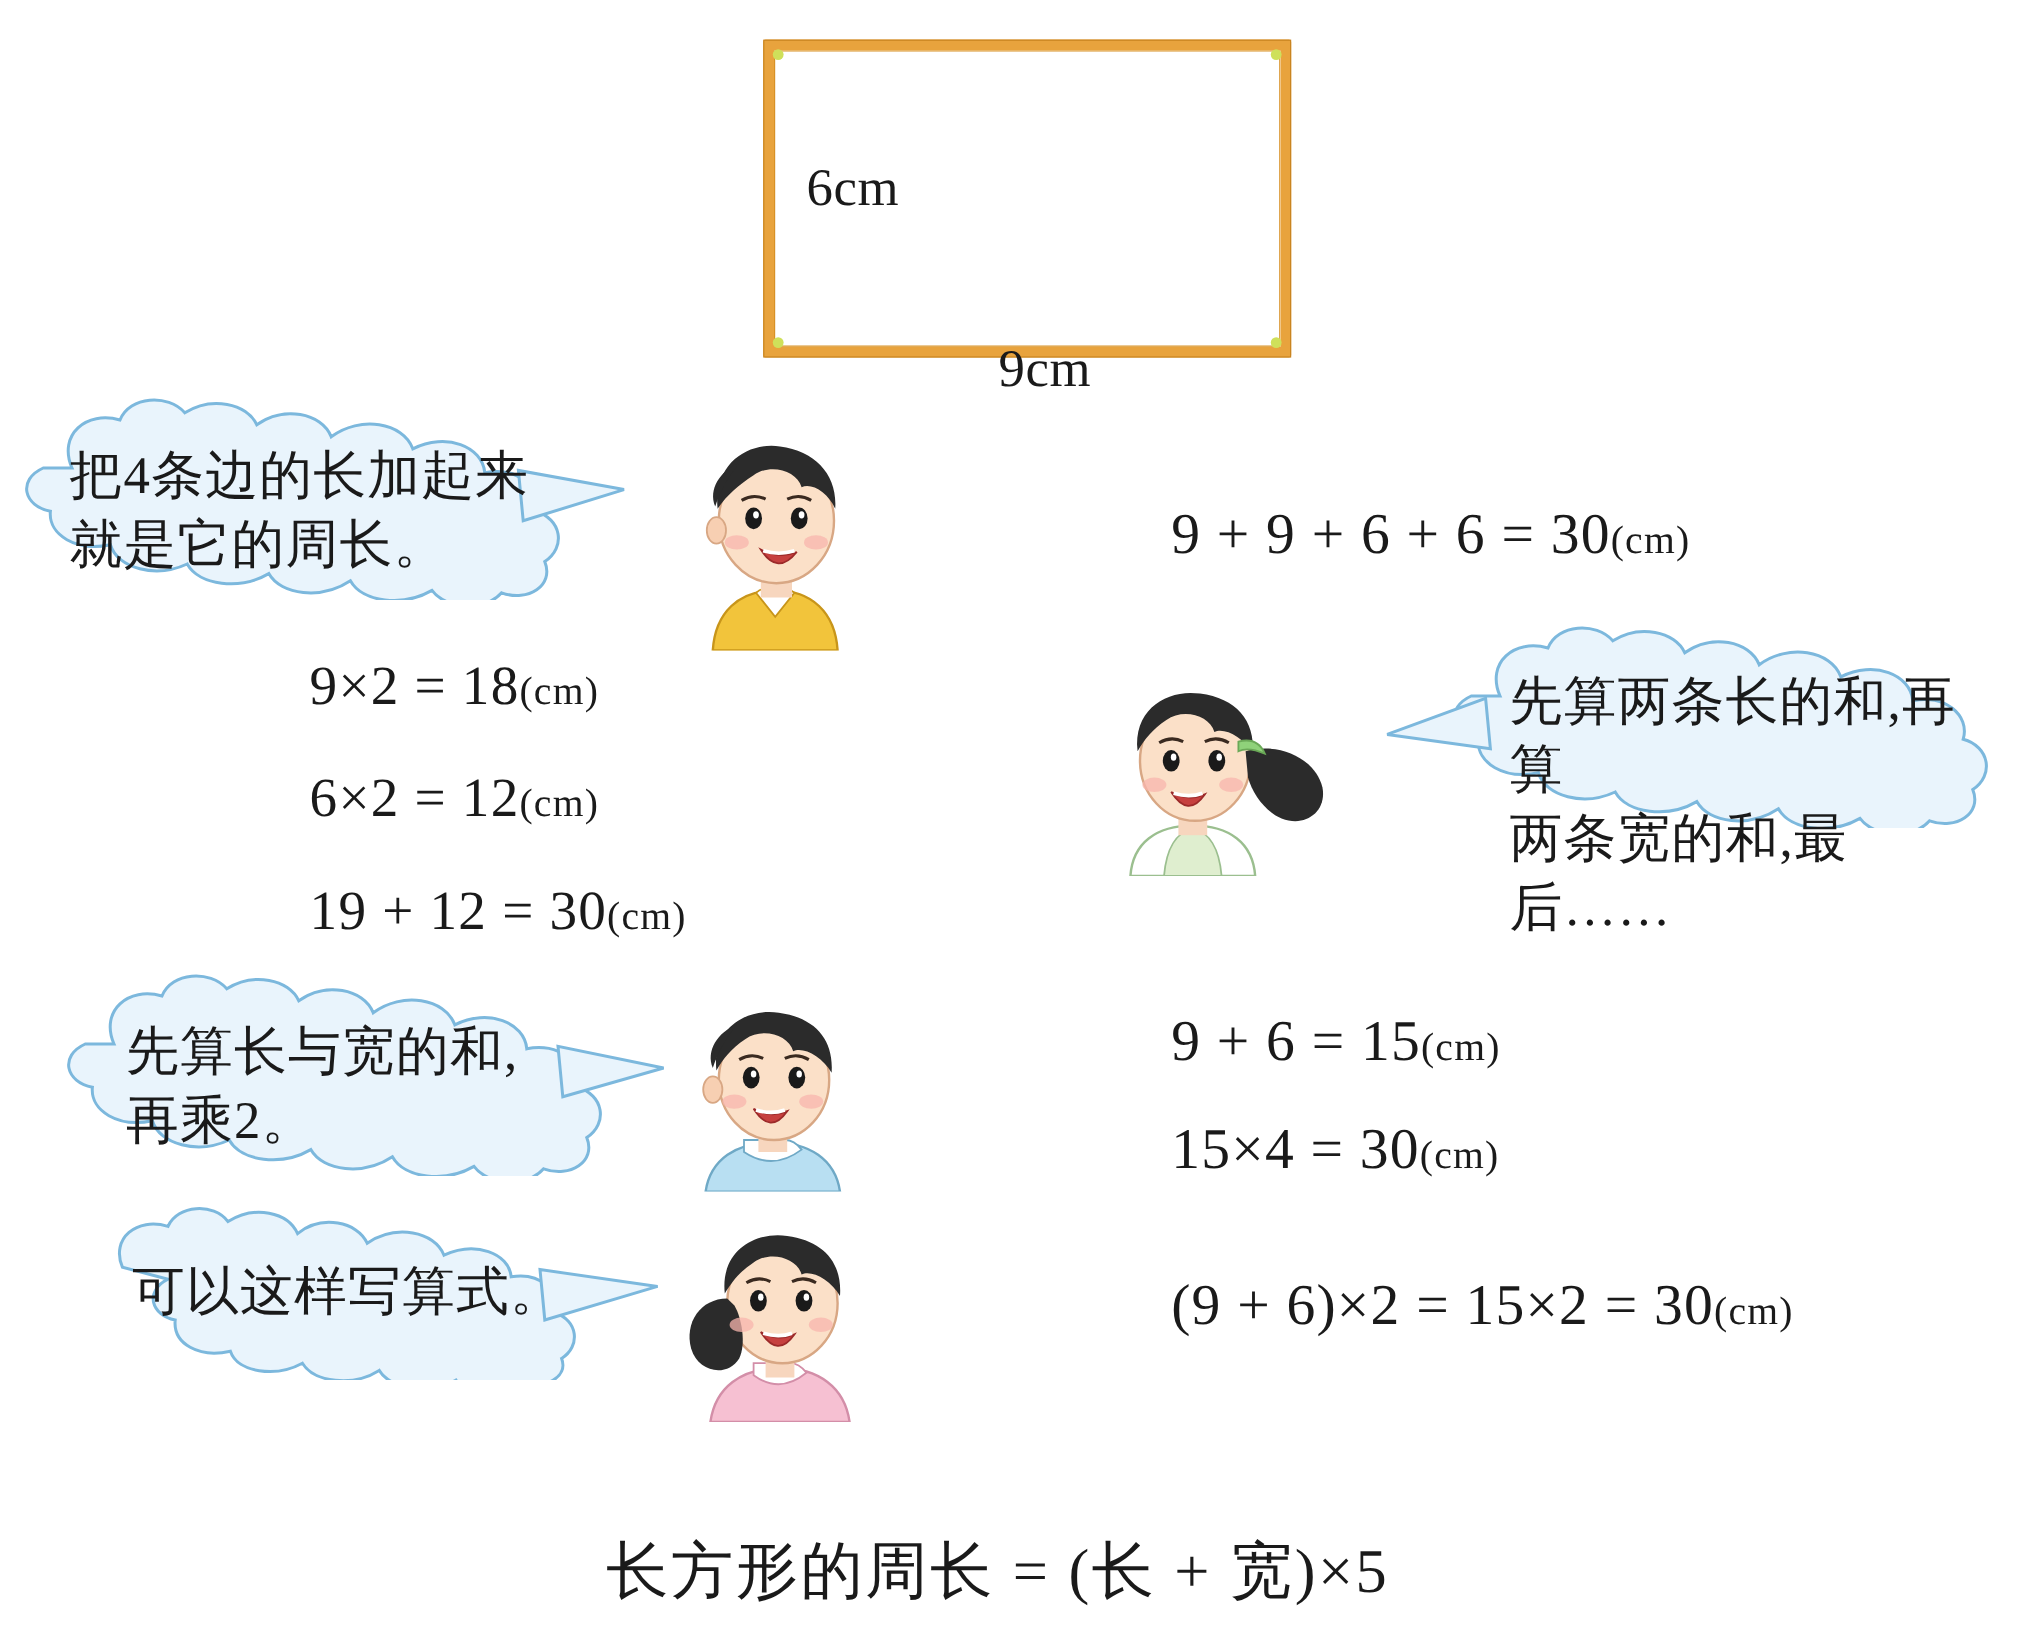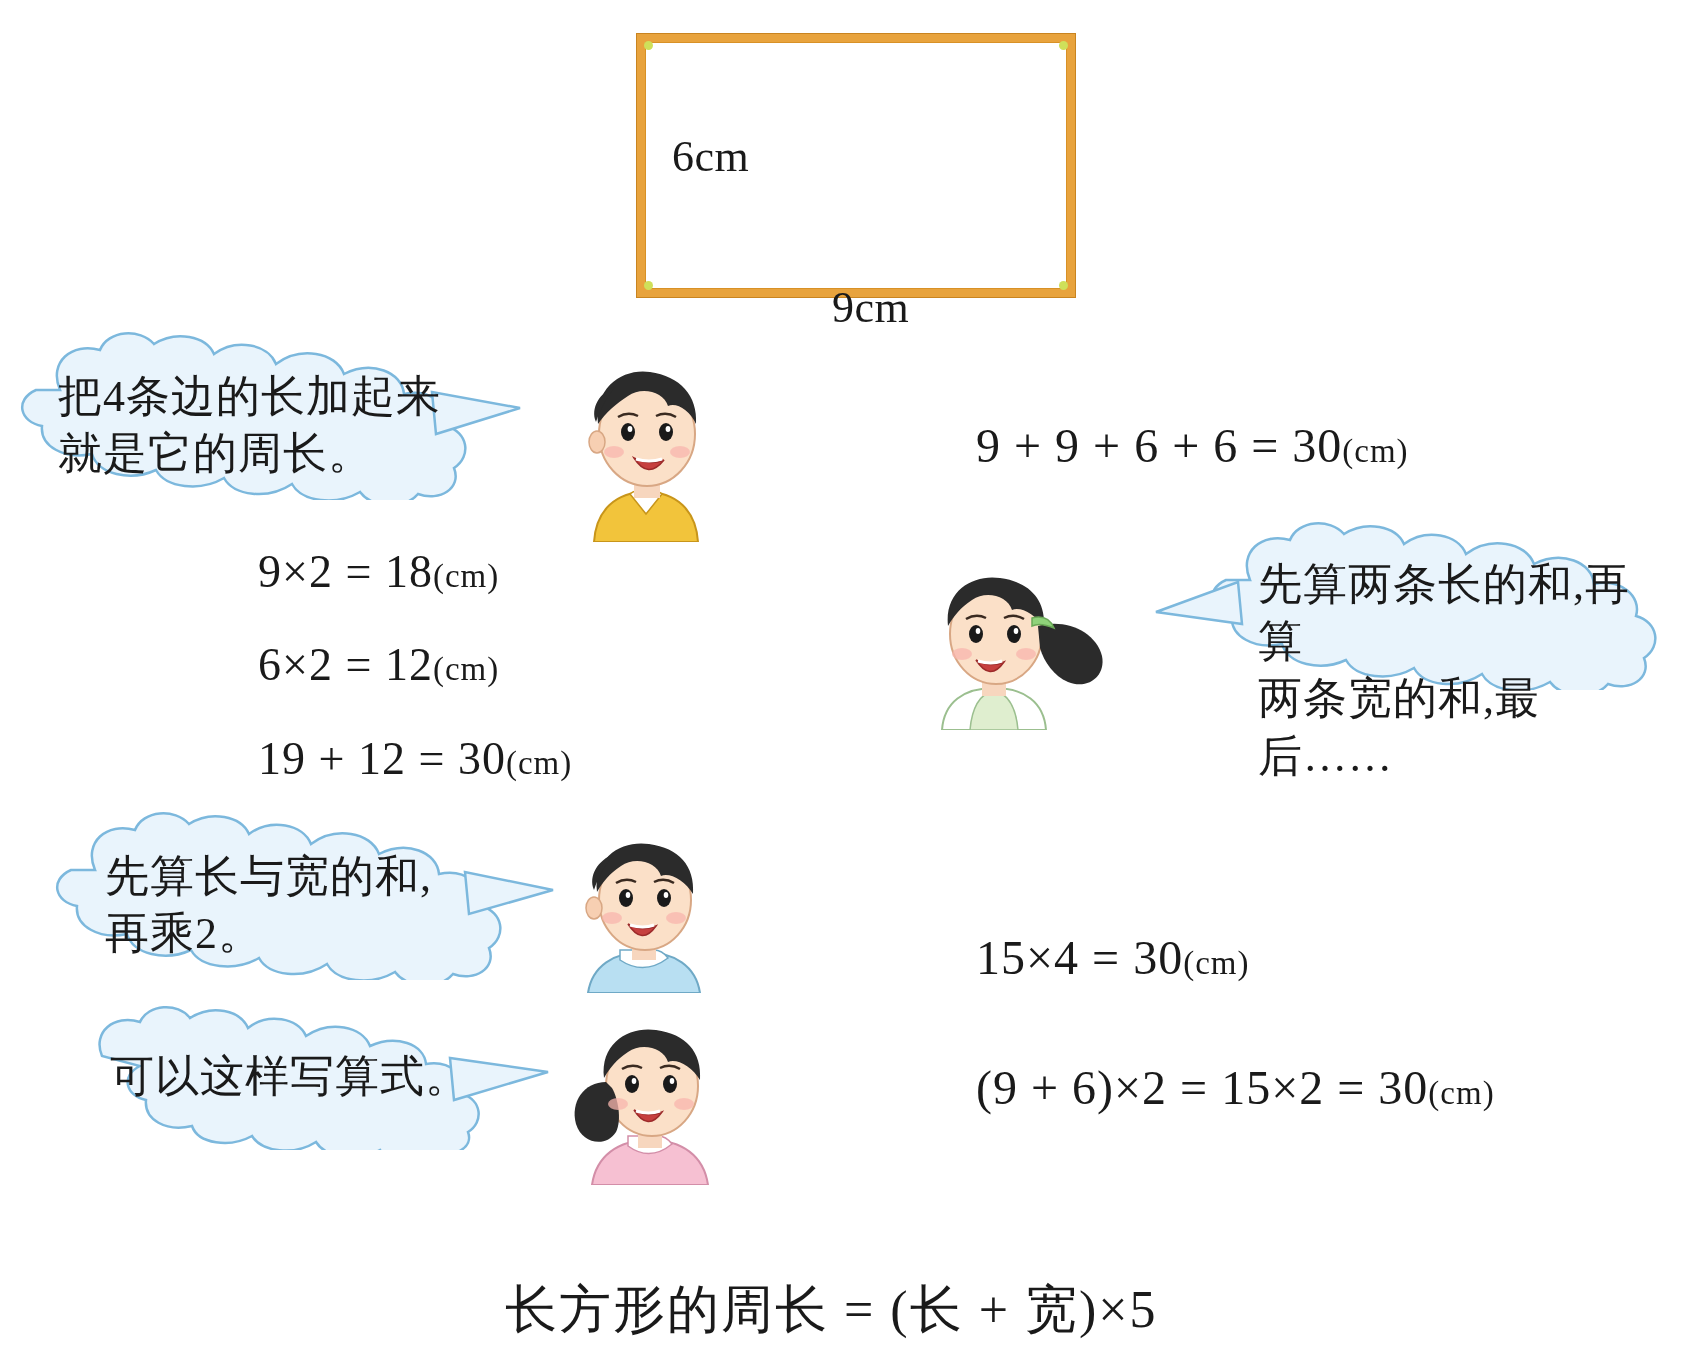--- a/index.html
+++ b/index.html
@@ -269,20 +269,23 @@
       <ellipse cx="96" cy="57" rx="2.3" ry="3" fill="#ffffff"></ellipse>
       <path d="M46,45 q10,-6 20,-1" stroke="#3a2a20" stroke-width="2.5" fill="none"></path>
       <path d="M84,44 q10,-5 20,1" stroke="#3a2a20" stroke-width="2.5" fill="none"></path>
       <ellipse cx="42" cy="80" rx="10" ry="6" fill="#f8b6ae" opacity="0.75"></ellipse>
       <ellipse cx="106" cy="80" rx="10" ry="6" fill="#f8b6ae" opacity="0.75"></ellipse>
       <path d="M58,86 q14,22 28,2 q-14,6 -28,-2 Z" fill="#c6403f" stroke="#9c2a2a" stroke-width="1.5"></path>
       <path d="M60,87 q13,4 24,0" stroke="#ffffff" stroke-width="3" fill="none"></path>
     </svg>
   </div>
 
+  <div class="expr expr-lg" style="left:940px; top:840px;">
+    <span>9 + 6 = 15</span><span class="u">(cm)</span>
+  </div>
   <div class="expr expr-lg" style="left:940px; top:930px;">
     <span>15×4 = 30</span><span class="u">(cm)</span>
   </div>
 
   <div class="bubble" style="left:40px; top:1000px; width:560px; height:150px;">
     <svg class="cloud-svg" width="560" height="150" viewBox="0 0 560 150">
       <path d="M62,56 C52,32 74,14 100,22 C108,4 138,2 150,18 C172,4 200,10 208,28
                C228,12 258,18 266,36 C290,20 322,26 330,46 C356,34 384,44 386,64
                C410,60 428,76 422,94 C442,100 444,122 428,132 C434,148 414,158 394,152
                C380,166 350,164 340,150 C318,162 286,158 276,142 C254,156 222,152 212,136

